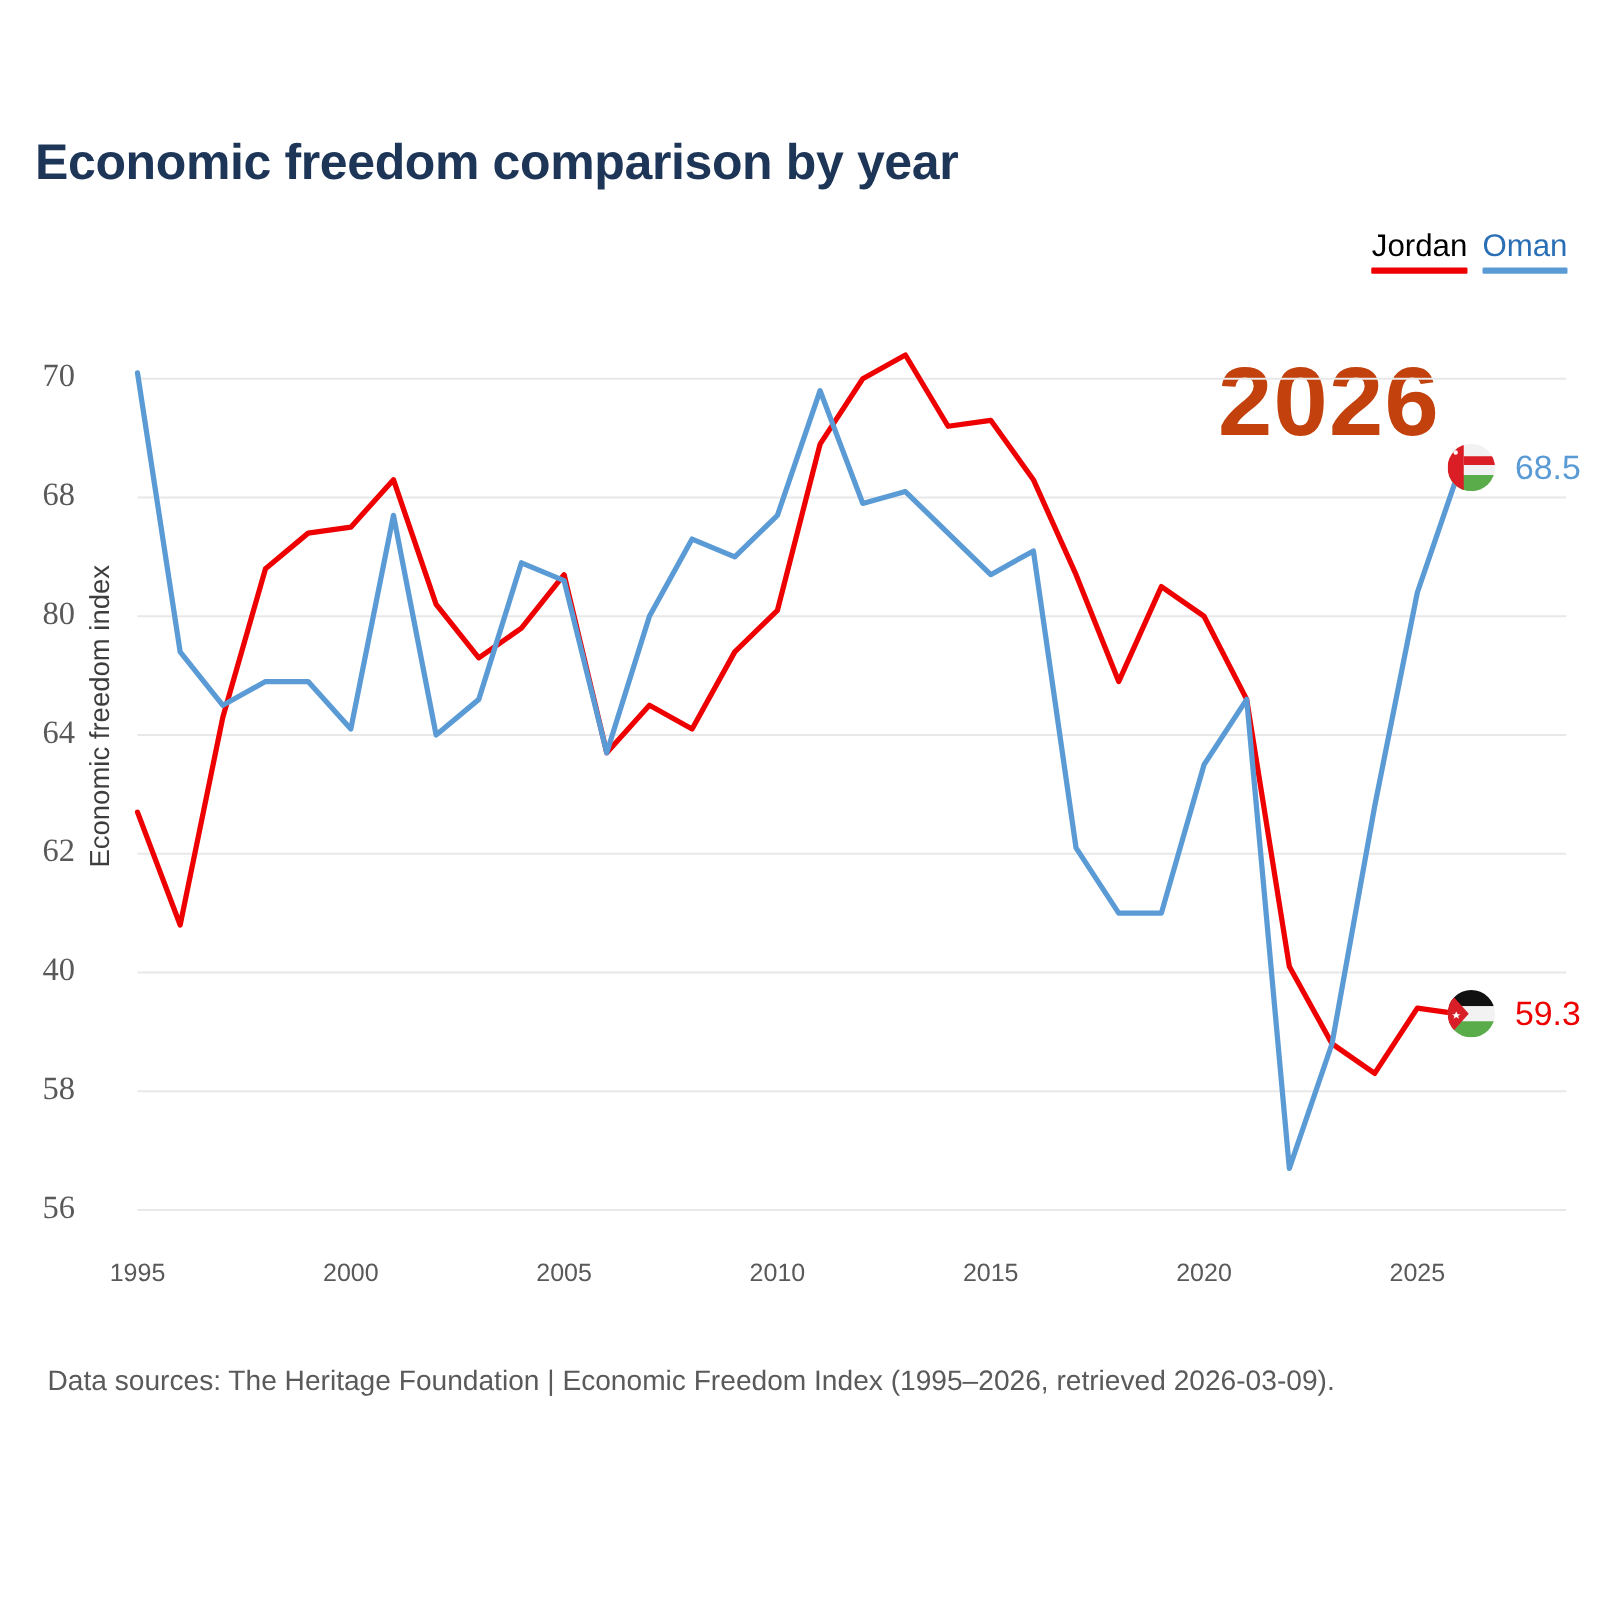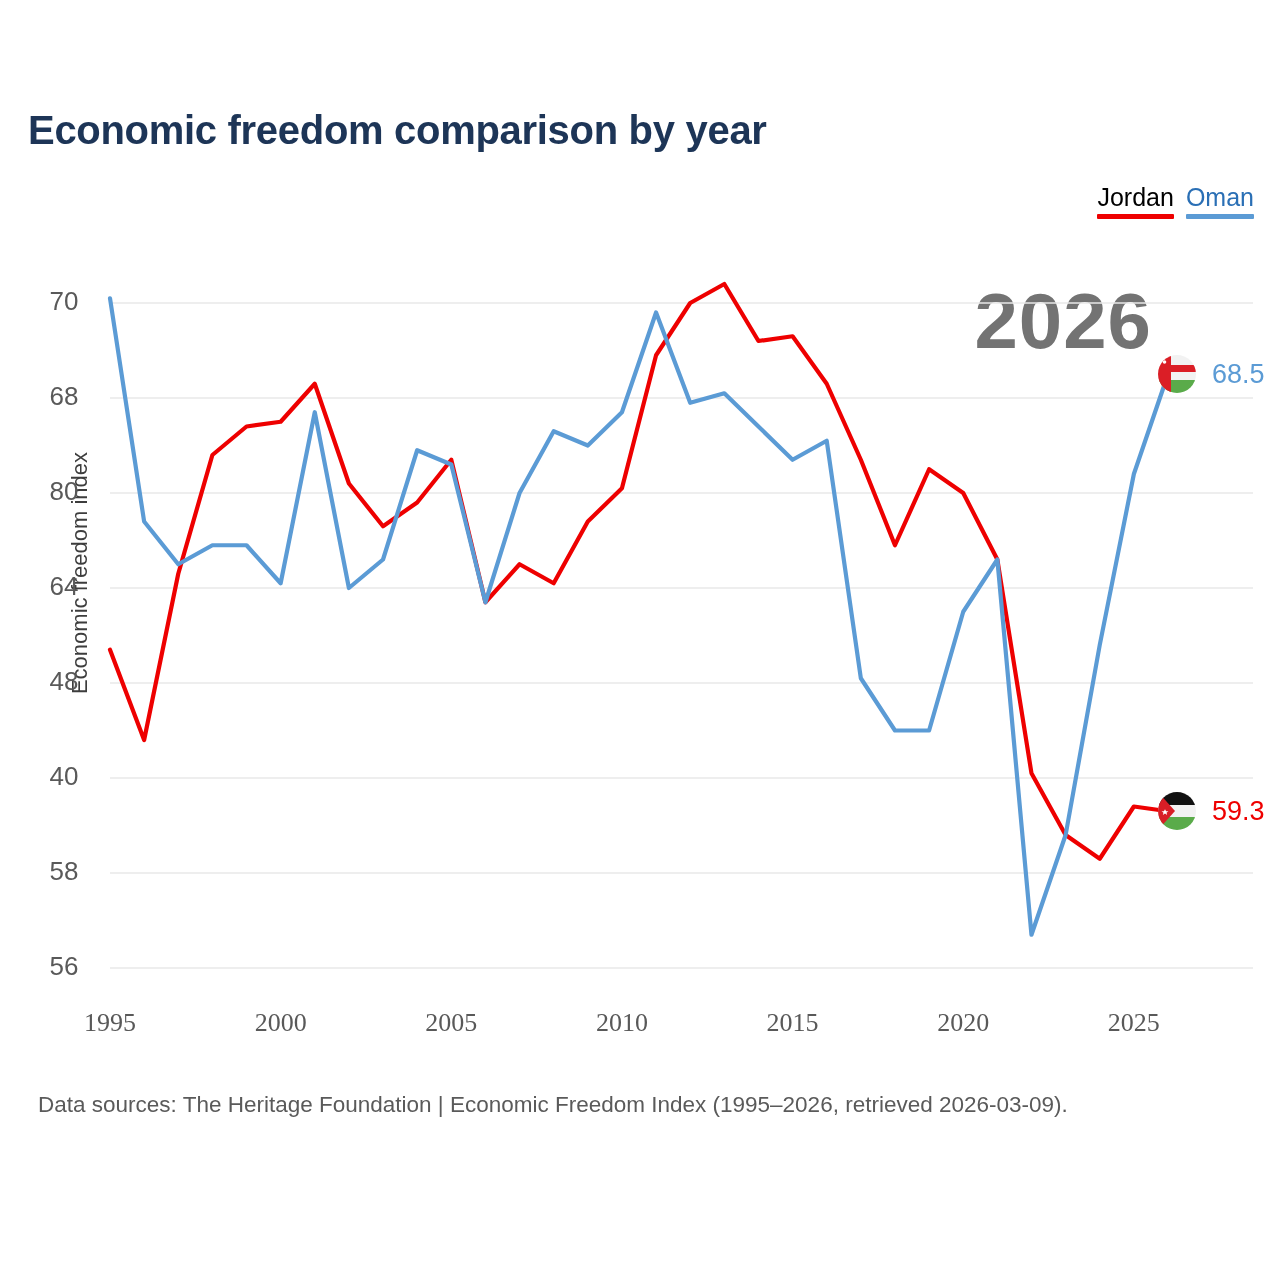--- a/index.html
+++ b/index.html
@@ -51,50 +51,50 @@
     position: absolute;
     left: 0;
     top: 0;
     width: 1280px;
     height: 1280px;
   }
   .ytick-label {
     position: absolute;
     font-size: 26px;
     color: #595959;
-    text-align: center;
+    text-align: left;
     width: 60px;
+    font-family: Liberation Serif, serif;
   }
   .xtick-label {
     position: absolute;
-    font-size: 26px;
+    font-size: 20px;
     color: #595959;
     text-align: center;
     width: 90px;
     top: 1008px;
-    font-family: Liberation Serif, serif;
   }
   #ylabel {
     position: absolute;
     left: -50px;
     top: 560px;
     width: 260px;
     text-align: center;
     transform: rotate(-90deg);
     transform-origin: center center;
     font-size: 22px;
     color: #3d3d3d;
   }
   #watermark-year {
     position: absolute;
     right: 128px;
     top: 276px;
     font-size: 78px;
     font-weight: bold;
-    color: #737373;
+    color: #c2410c;
     letter-spacing: 1px;
   }
   .endpoint {
     position: absolute;
     display: flex;
     align-items: center;
     gap: 16px;
   }
   .flag-badge {
     width: 38px;
@@ -148,21 +148,21 @@
       <line x1="110" x2="1253" y1="398" y2="398" stroke="#e8e8e8" stroke-width="1.6"></line>
       <line x1="110" x2="1253" y1="303" y2="303" stroke="#e8e8e8" stroke-width="1.6"></line>
       <polyline points="110.00,649.75 144.13,740.00 178.26,573.75 212.39,455.00 246.52,426.50 280.65,421.75 314.77,383.75 348.90,483.50 383.03,526.25 417.16,502.50 451.29,459.75 485.42,602.25 519.55,564.25 553.68,583.25 587.81,521.50 621.94,488.25 656.06,355.25 690.19,303.00 724.32,284.00 758.45,341.00 792.58,336.25 826.71,383.75 860.84,459.75 894.97,545.25 929.10,469.25 963.23,493.00 997.35,559.50 1031.48,773.25 1065.61,835.00 1099.74,858.75 1133.87,806.50 1168.00,811.25" fill="none" stroke="#ee0000" stroke-width="4.2" stroke-linejoin="round" stroke-linecap="round"></polyline>
       <polyline points="110.00,298.25 144.13,521.50 178.26,564.25 212.39,545.25 246.52,545.25 280.65,583.25 314.77,412.25 348.90,588.00 383.03,559.50 417.16,450.25 451.29,464.50 485.42,602.25 519.55,493.00 553.68,431.25 587.81,445.50 621.94,412.25 656.06,312.50 690.19,402.75 724.32,393.25 758.45,426.50 792.58,459.75 826.71,440.75 860.84,678.25 894.97,730.50 929.10,730.50 963.23,611.75 997.35,559.50 1031.48,934.75 1065.61,835.00 1099.74,645.00 1133.87,474.00 1168.00,374.25" fill="none" stroke="#5b9bd5" stroke-width="4.2" stroke-linejoin="round" stroke-linecap="round"></polyline>
     </svg>
   <div id="ylabel">Economic freedom index</div>
   <div id="ytick-container">
       <div class="ytick-label" style="left: 34px; top: 951px;">56</div>
       <div class="ytick-label" style="left: 34px; top: 856px;">58</div>
       <div class="ytick-label" style="left: 34px; top: 761px;">40</div>
-      <div class="ytick-label" style="left: 34px; top: 666px;">48</div>
+      <div class="ytick-label" style="left: 34px; top: 666px;">62</div>
       <div class="ytick-label" style="left: 34px; top: 571px;">64</div>
       <div class="ytick-label" style="left: 34px; top: 476px;">80</div>
       <div class="ytick-label" style="left: 34px; top: 381px;">68</div>
       <div class="ytick-label" style="left: 34px; top: 286px;">70</div>
     </div>
   <div id="xtick-container">
       <div class="xtick-label" style="left: 65px;">1995</div>
       <div class="xtick-label" style="left: 235.645px;">2000</div>
       <div class="xtick-label" style="left: 406.29px;">2005</div>
       <div class="xtick-label" style="left: 576.935px;">2010</div>

